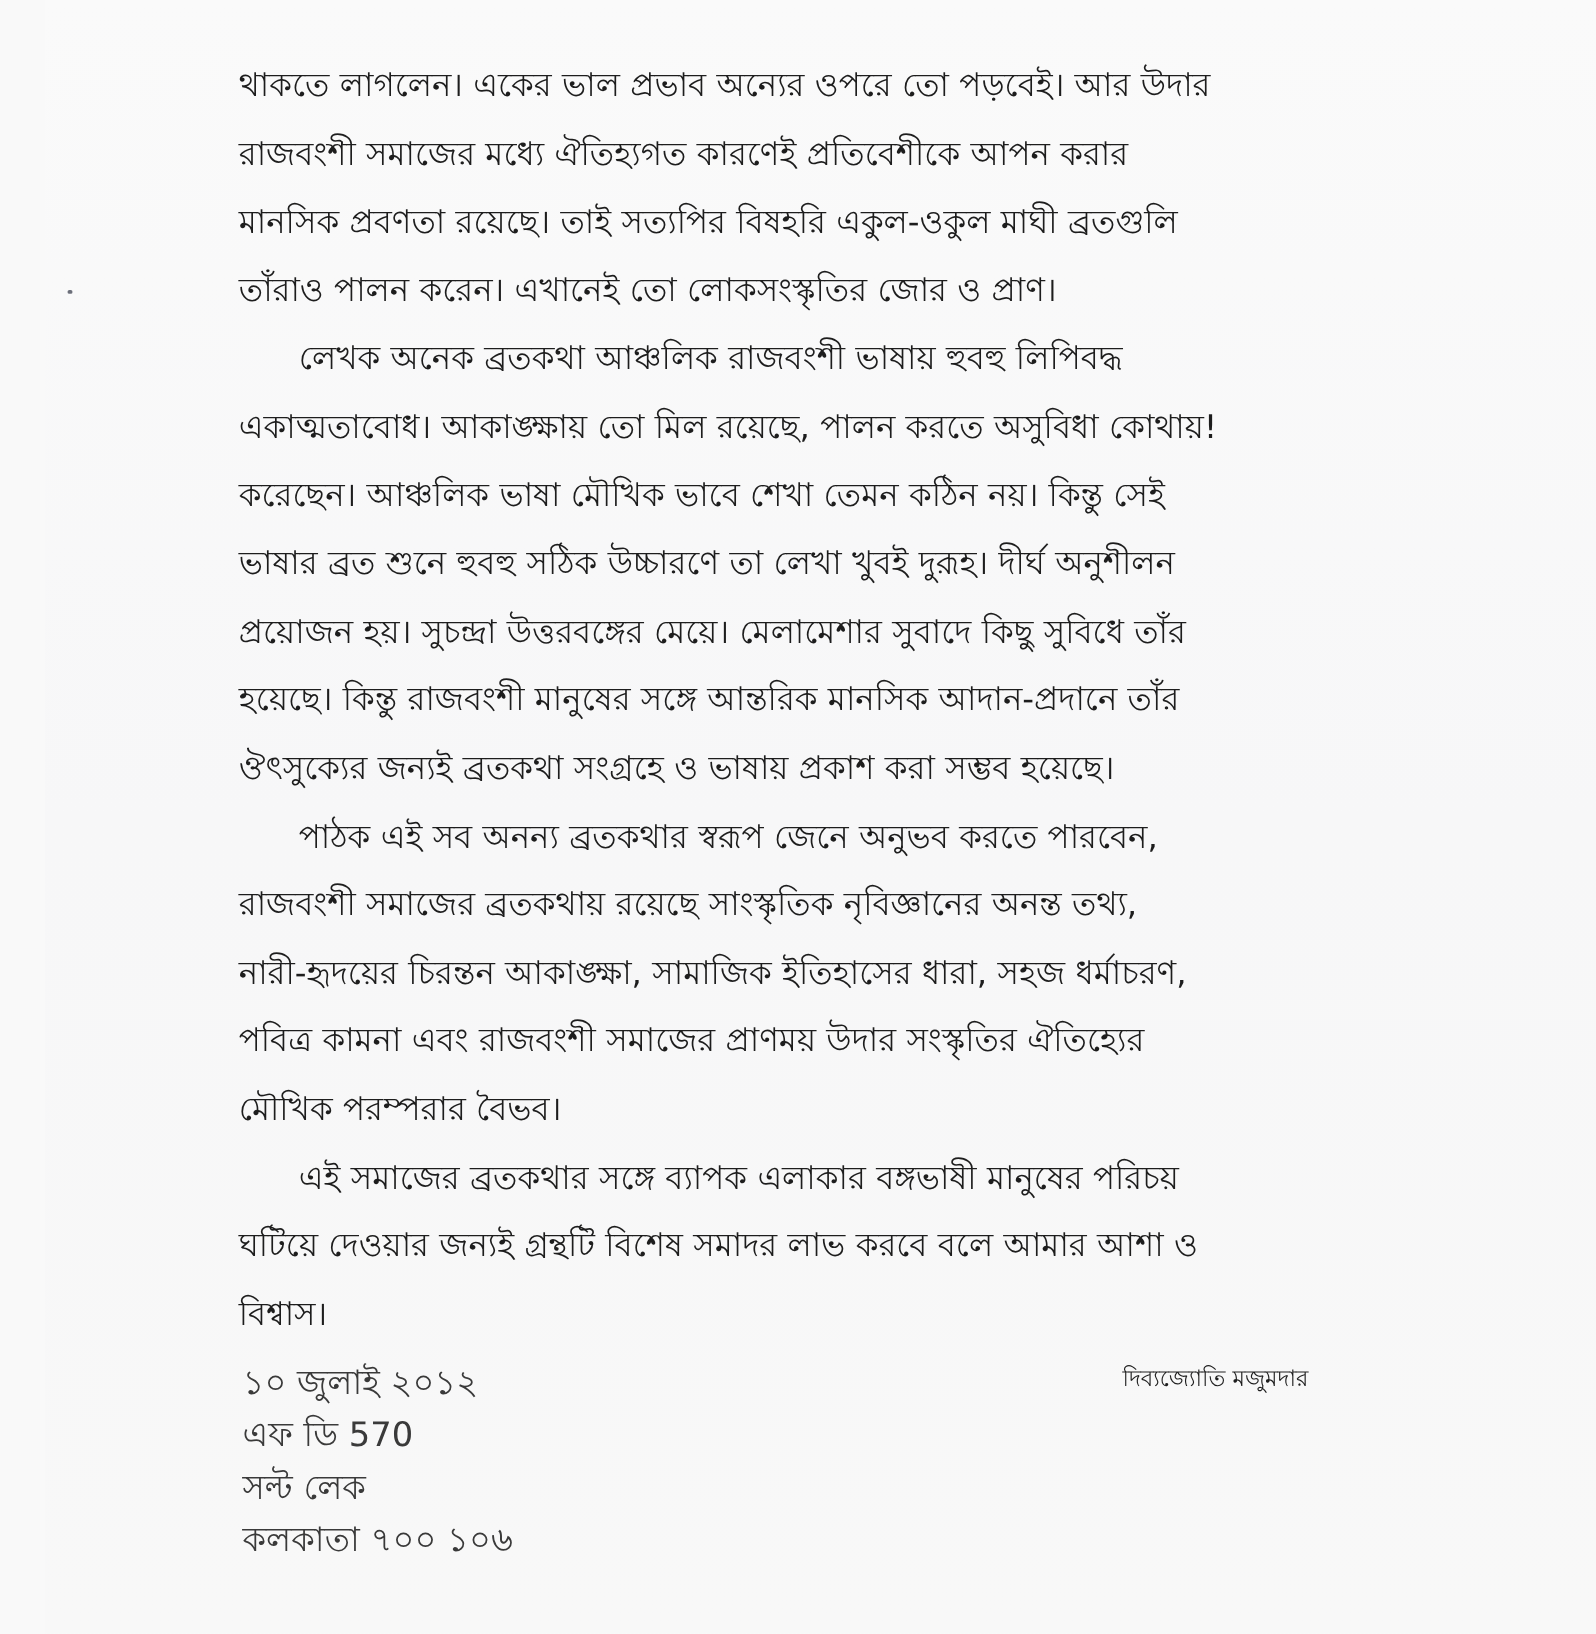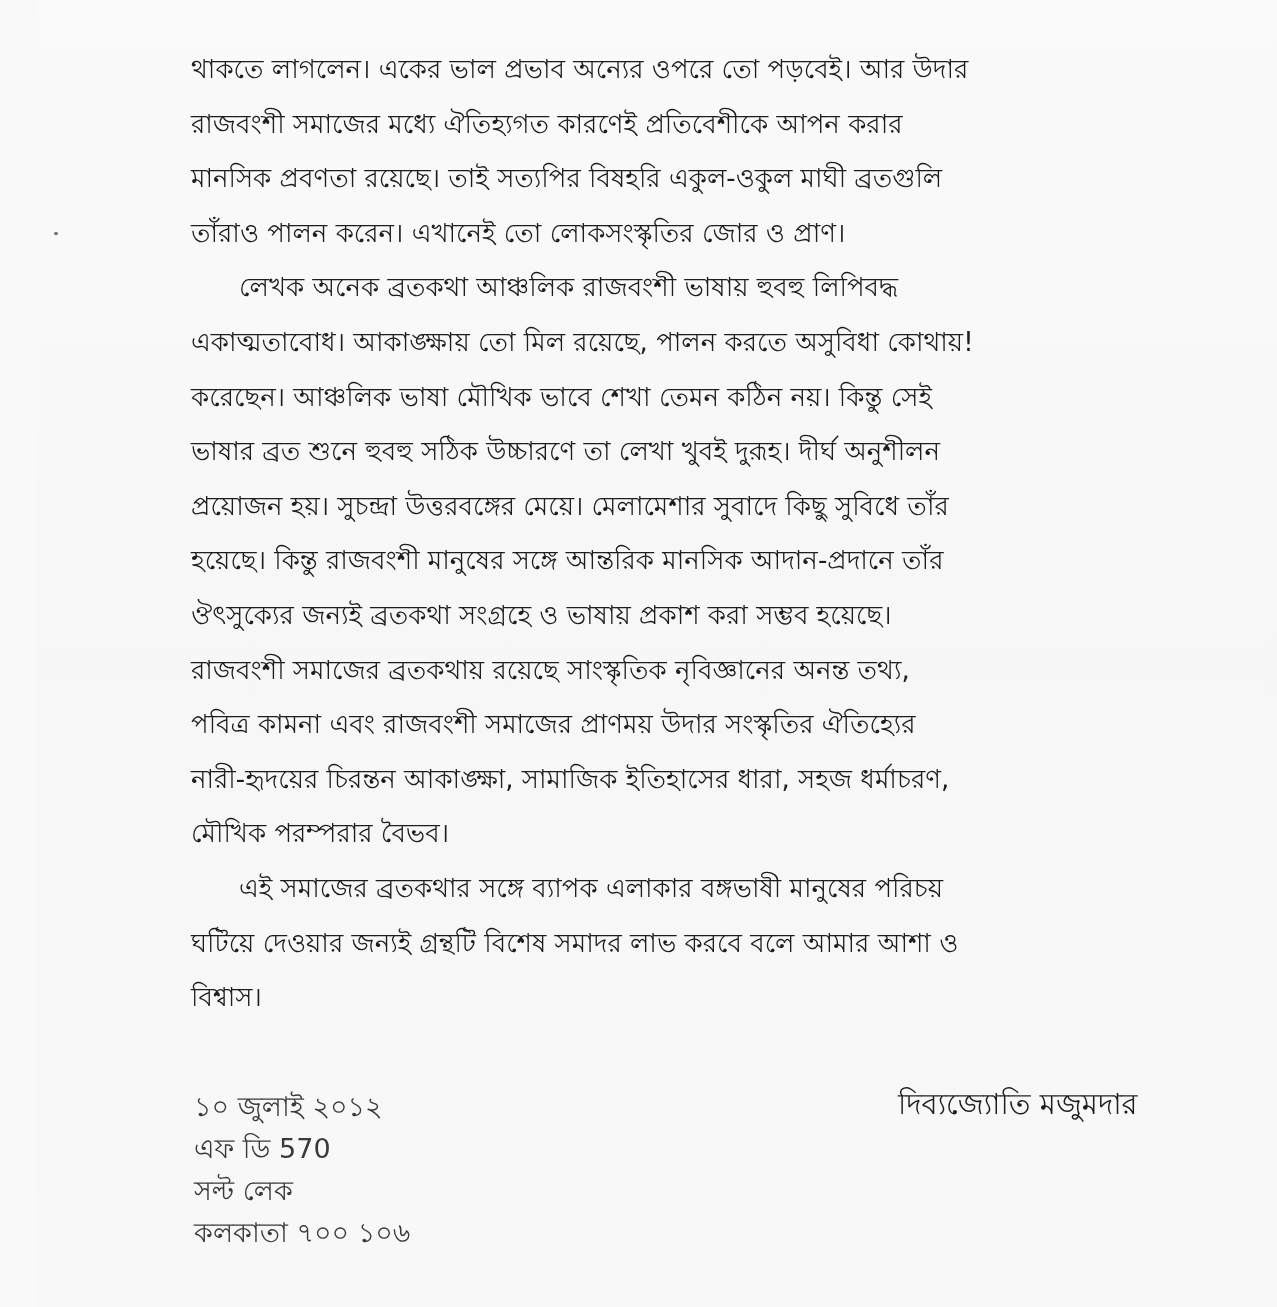--- a/index.html
+++ b/index.html
@@ -46,21 +46,21 @@
       letter-spacing: 0px;
       color: #1d1d1d;
     }
     .line.indent {
       padding-left: 48px;
     }
     .signature {
       position: absolute;
       left: 862px;
       top: 1084px;
-      font-size: 29px;
+      font-size: 18px;
       line-height: 40px;
       color: #1d1d1d;
       white-space: nowrap;
     }
     .address {
       position: absolute;
       left: 158px;
       top: 1086px;
       font-size: 27px;
       color: #3a3a3a;
@@ -85,23 +85,24 @@
     <div class="line">তাঁরাও পালন করেন। এখানেই তো লোকসংস্কৃতির জোর ও প্রাণ।</div>
     <div class="line indent">লেখক অনেক ব্রতকথা আঞ্চলিক রাজবংশী ভাষায় হুবহু লিপিবদ্ধ</div>
 
     <div class="line">একাত্মতাবোধ। আকাঙ্ক্ষায় তো মিল রয়েছে, পালন করতে অসুবিধা কোথায়!</div>
     <div class="line">করেছেন। আঞ্চলিক ভাষা মৌখিক ভাবে শেখা তেমন কঠিন নয়। কিন্তু সেই</div>
     <div class="line">ভাষার ব্রত শুনে হুবহু সঠিক উচ্চারণে তা লেখা খুবই দুরূহ। দীর্ঘ অনুশীলন</div>
     <div class="line">প্রয়োজন হয়। সুচন্দ্রা উত্তরবঙ্গের মেয়ে। মেলামেশার সুবাদে কিছু সুবিধে তাঁর</div>
     <div class="line">হয়েছে। কিন্তু রাজবংশী মানুষের সঙ্গে আন্তরিক মানসিক আদান-প্রদানে তাঁর</div>
     <div class="line">ঔৎসুক্যের জন্যই ব্রতকথা সংগ্রহে ও ভাষায় প্রকাশ করা সম্ভব হয়েছে।</div>
 
+    <div class="line indent">পাঠক এই সব অনন্য ব্রতকথার স্বরূপ জেনে অনুভব করতে পারবেন,</div>
     <div class="line">রাজবংশী সমাজের ব্রতকথায় রয়েছে সাংস্কৃতিক নৃবিজ্ঞানের অনন্ত তথ্য,</div>
+    <div class="line">নারী-হৃদয়ের চিরন্তন আকাঙ্ক্ষা, সামাজিক ইতিহাসের ধারা, সহজ ধর্মাচরণ,</div>
     <div class="line">পবিত্র কামনা এবং রাজবংশী সমাজের প্রাণময় উদার সংস্কৃতির ঐতিহ্যের</div>
-    <div class="line">নারী-হৃদয়ের চিরন্তন আকাঙ্ক্ষা, সামাজিক ইতিহাসের ধারা, সহজ ধর্মাচরণ,</div>
     <div class="line">মৌখিক পরম্পরার বৈভব।</div>
 
     <div class="line indent">এই সমাজের ব্রতকথার সঙ্গে ব্যাপক এলাকার বঙ্গভাষী মানুষের পরিচয়</div>
     <div class="line">ঘটিয়ে দেওয়ার জন্যই গ্রন্থটি বিশেষ সমাদর লাভ করবে বলে আমার আশা ও</div>
     <div class="line">বিশ্বাস।</div>
   </div>
 
   <div class="address">
     <div class="addr-line">১০ জুলাই ২০১২</div>
     <div class="addr-line">এফ ডি 570</div>

